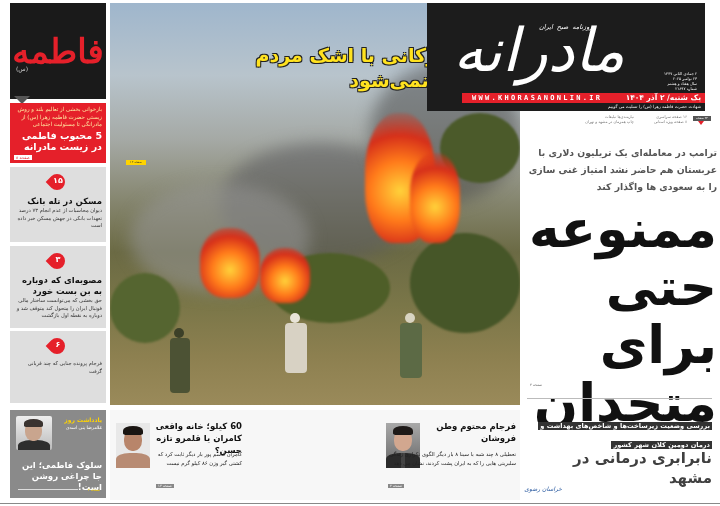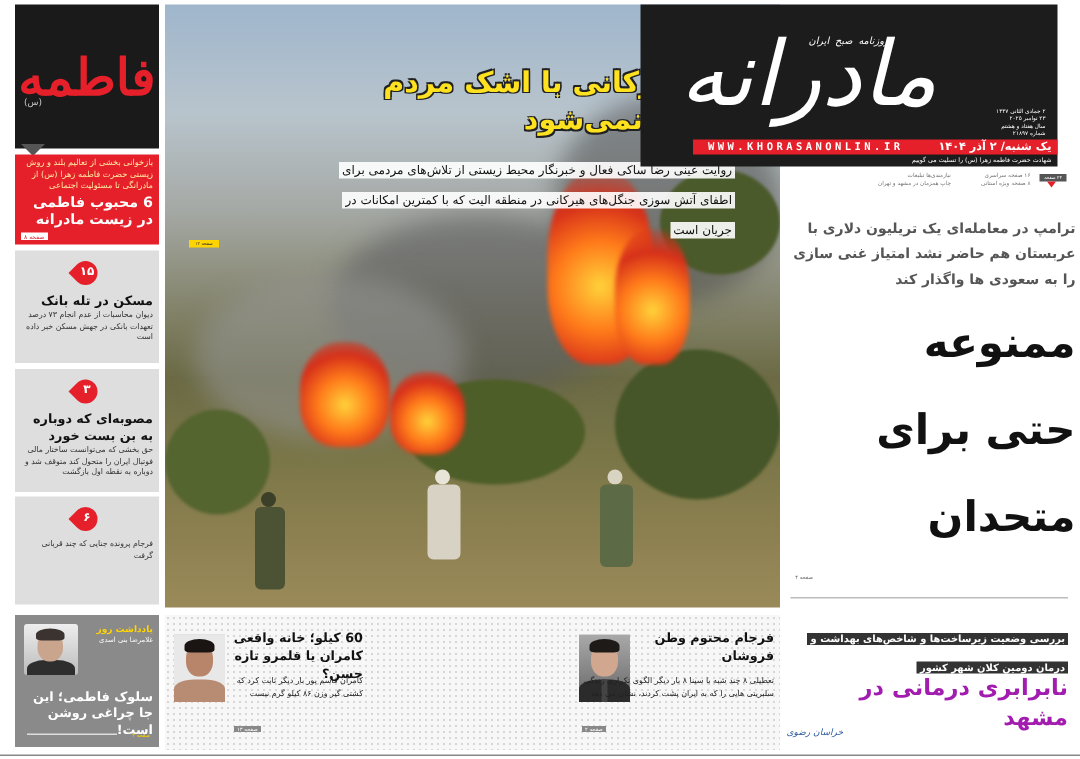--- a/index.html
+++ b/index.html
@@ -57,27 +57,27 @@
   .mast-date { position: absolute; right: 4px; top: 0px; font-size: 7.5px; color: #fff; font-weight: bold; }
   .mast-dedication { position: absolute; right: 4px; top: 101px; font-size: 4.2px; color: #fff; }
 
   .toc { position: absolute; left: 527px; top: 113px; width: 190px; height: 14px; }
   .toc .pg { position: absolute; right: 6px; top: 3px; width: 18px; height: 5px; background: #555; color: #fff; font-size: 3px; text-align: center; }
   .toc .pgarrow { position: absolute; right: 13px; top: 8px; width: 0; height: 0; border-left: 3px solid transparent; border-right: 3px solid transparent; border-top: 4px solid #e5202a; }
   .toc .items { position: absolute; right: 30px; top: 1px; font-size: 3.8px; line-height: 5px; color: #777; width: 150px; display: flex; gap: 20px; }
 
   
   .trump-sub { position: absolute; left: 527px; top: 144px; width: 190px; text-align: right; font-size: 9.3px; line-height: 17px; font-weight: bold; color: #555; }
-  .big-head { position: absolute; left: 527px; top: 200px; width: 190px; font-size: 28px; line-height: 58px; font-weight: bold; color: #111; letter-spacing: -1px; }
+  .big-head { position: absolute; left: 527px; top: 200px; width: 190px; font-size: 52px; line-height: 58px; font-weight: bold; color: #111; letter-spacing: -1px; }
   .big-tag { position: absolute; right: 178px; top: 383px; font-size: 3.5px; color: #666; }
   .sep-right { position: absolute; left: 527px; top: 398px; width: 185px; border-top: 1px solid #bbb; }
 
   .mashhad-kick { position: absolute; left: 527px; top: 413px; width: 185px; text-align: right; }
   .mashhad-kick span { display: inline; background: #333; color: #fff; font-size: 6.6px; line-height: 10px; font-weight: bold; padding: 0 2px; box-decoration-break: clone; -webkit-box-decoration-break: clone; }
-  .mashhad-head { position: absolute; left: 527px; top: 448px; width: 185px; text-align: right; font-size: 15px; line-height: 20px; font-weight: bold; color: #a21caf; }
+  .mashhad-head { position: absolute; left: 527px; top: 448px; width: 185px; text-align: right; font-size: 15px; line-height: 20px; font-weight: bold; color: #404040; }
   .mashhad-logo { position: absolute; right: 158px; top: 485px; font-size: 6px; color: #2a5aa0; font-style: italic; }
 
   
   .strip { position: absolute; left: 110px; top: 410px; width: 410px; height: 90px;
     background-color: #f7f7f7;
     background-image: radial-gradient(#d6d6d6 0.6px, transparent 0.7px); background-size: 4px 4px; }
   .strip-sep { position: absolute; left: 0; top: 503px; width: 720px; border-top: 1px solid #888; }
   .story { position: absolute; top: 8px; height: 82px; text-align: right; }
   .story .face { position: absolute; width: 34px; height: 45px; overflow: hidden; background: #ccc; }
   .face .bg { position: absolute; inset: 0; }
@@ -94,21 +94,21 @@
 
 <div class="fatemeh-box">
   <div class="fatemeh-logo">
     <span><b>فاطمه</b></span>
   </div>
   <div style="position:absolute;left:6px;top:62px;font-size:6px;color:#ccc;">(س)</div>
 </div>
 <div class="fatemeh-notch"></div>
 <div class="fatemeh-red">
   <div class="kicker">بازخوانی بخشی از تعالیم بلند و روش زیستی حضرت فاطمه زهرا (س) از مادرانگی تا مسئولیت اجتماعی</div>
-  <div class="title">6 محبوب فاطمی در زیست مادرانه</div>
+  <div class="title">5 محبوب فاطمی در زیست مادرانه</div>
   <span class="page-tag">صفحه ۸</span>
 </div>
 
 <div class="gray-card" style="top:167px;height:75px;">
   <div class="badge">
     <div class="shape"></div>
     <div class="num">۱۵</div>
   </div>
   <div class="h">مسکن در تله بانک</div>
   <div class="p">دیوان محاسبات از عدم انجام ۷۳ درصد تعهدات بانکی در جهش مسکن خبر داده است</div>
@@ -162,21 +162,20 @@
   </div>
   <div class="person" style="left:290px;top:310px;">
     <div class="hd" style="left:5px;top:0;background:#d9d4c2;"></div>
     <div class="bd" style="left:0;top:10px;width:22px;height:55px;background:#5c6a45;"></div>
   </div>
   <div class="person" style="left:60px;top:325px;">
     <div class="hd" style="left:4px;top:0;background:#3c4028;"></div>
     <div class="bd" style="left:0;top:10px;width:20px;height:55px;background:#4c5234;"></div>
   </div>
   <div class="photo-headline">آتش هیرکانی با اشک مردم خاموش نمی‌شود</div>
-  <div class="photo-lead"><span>روایت عینی رضا ساکی فعال و خبرنگار محیط زیستی از تلاش‌های مردمی برای اطفای آتش سوزی جنگل‌های هیرکانی در منطقه الیت که با کمترین امکانات در جریان است</span></div>
   <div class="photo-tag">صفحه ۱۲</div>
 </div>
 
 <div class="masthead">
   <div class="mast-logo">مادرانه</div>
   <div class="mast-sub">روزنامه صبح ایران</div>
   <div class="mast-info">
     <div>۲ جمادی الثانی ۱۴۴۷</div>
     <div>۲۳ نوامبر ۲۰۲۵</div>
     <div>سال هفتاد و هشتم</div>

